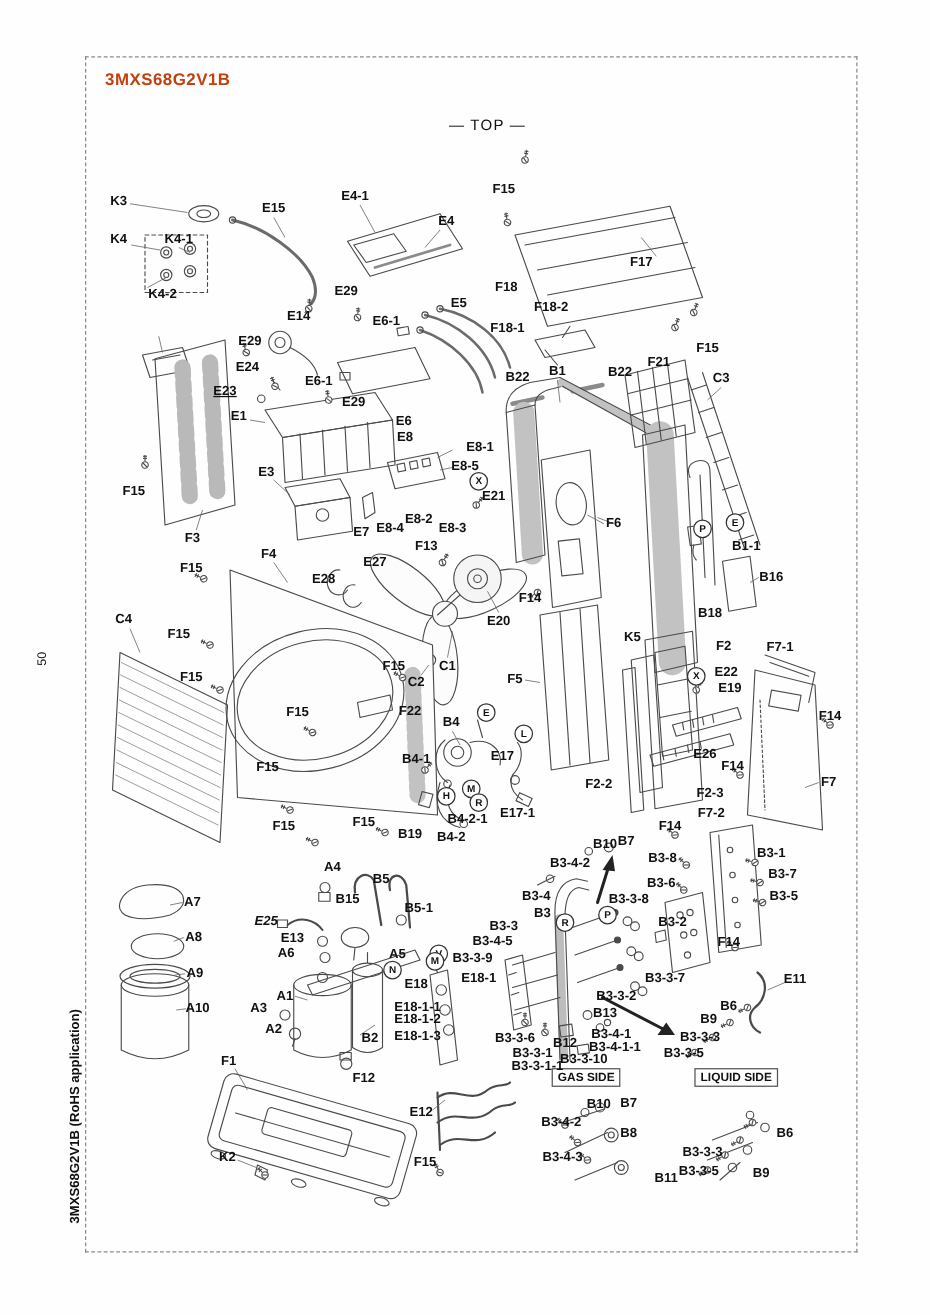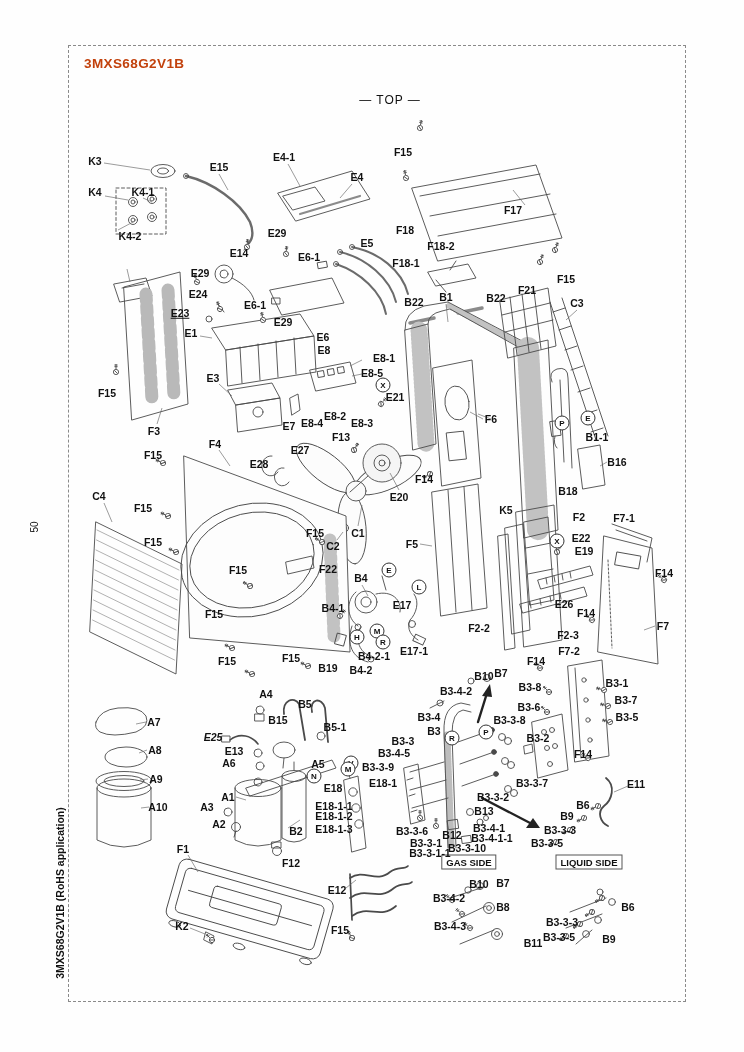--- a/index.html
+++ b/index.html
@@ -565,21 +565,21 @@
       <div class="plabel" style="left: 334px; top: 829px;">E18-1-3</div>
       <div class="plabel" style="left: 378px; top: 767px;">B3-3-9</div>
       <div class="plabel" style="left: 484px; top: 676px;">B10</div>
       <div class="plabel" style="left: 501px; top: 673px;">B7</div>
       <div class="plabel" style="left: 456px; top: 691px;">B3-4-2</div>
       <div class="plabel" style="left: 530px; top: 687px;">B3-8</div>
       <div class="plabel" style="left: 529px; top: 707px;">B3-6</div>
       <div class="plabel" style="left: 429px; top: 717px;">B3-4</div>
       <div class="plabel" style="left: 417px; top: 731px; margin-left: 17px;">B3</div>
       <div class="plabel" style="left: 403px; top: 741px;">B3-3</div>
-      <div class="plabel" style="left: 503px; top: 720px; padding-left: 13px;">B3-3-8</div>
+      <div class="plabel" style="left: 503px; top: 720px;">B3-3-8</div>
       <div class="plabel" style="left: 394px; top: 753px;">B3-4-5</div>
       <div class="plabel" style="left: 538px; top: 738px;">B3-2</div>
       <div class="plabel" style="left: 532px; top: 783px;">B3-3-7</div>
       <div class="plabel" style="left: 493px; top: 797px;">B3-3-2</div>
       <div class="plabel" style="left: 484px; top: 811px;">B13</div>
       <div class="plabel" style="left: 412px; top: 831px;">B3-3-6</div>
       <div class="plabel" style="left: 426px; top: 843px;">B3-3-1</div>
       <div class="plabel" style="left: 430px; top: 853px;">B3-3-1-1</div>
       <div class="plabel" style="left: 452px; top: 835px;">B12</div>
       <div class="plabel" style="left: 489px; top: 828px;">B3-4-1</div>

